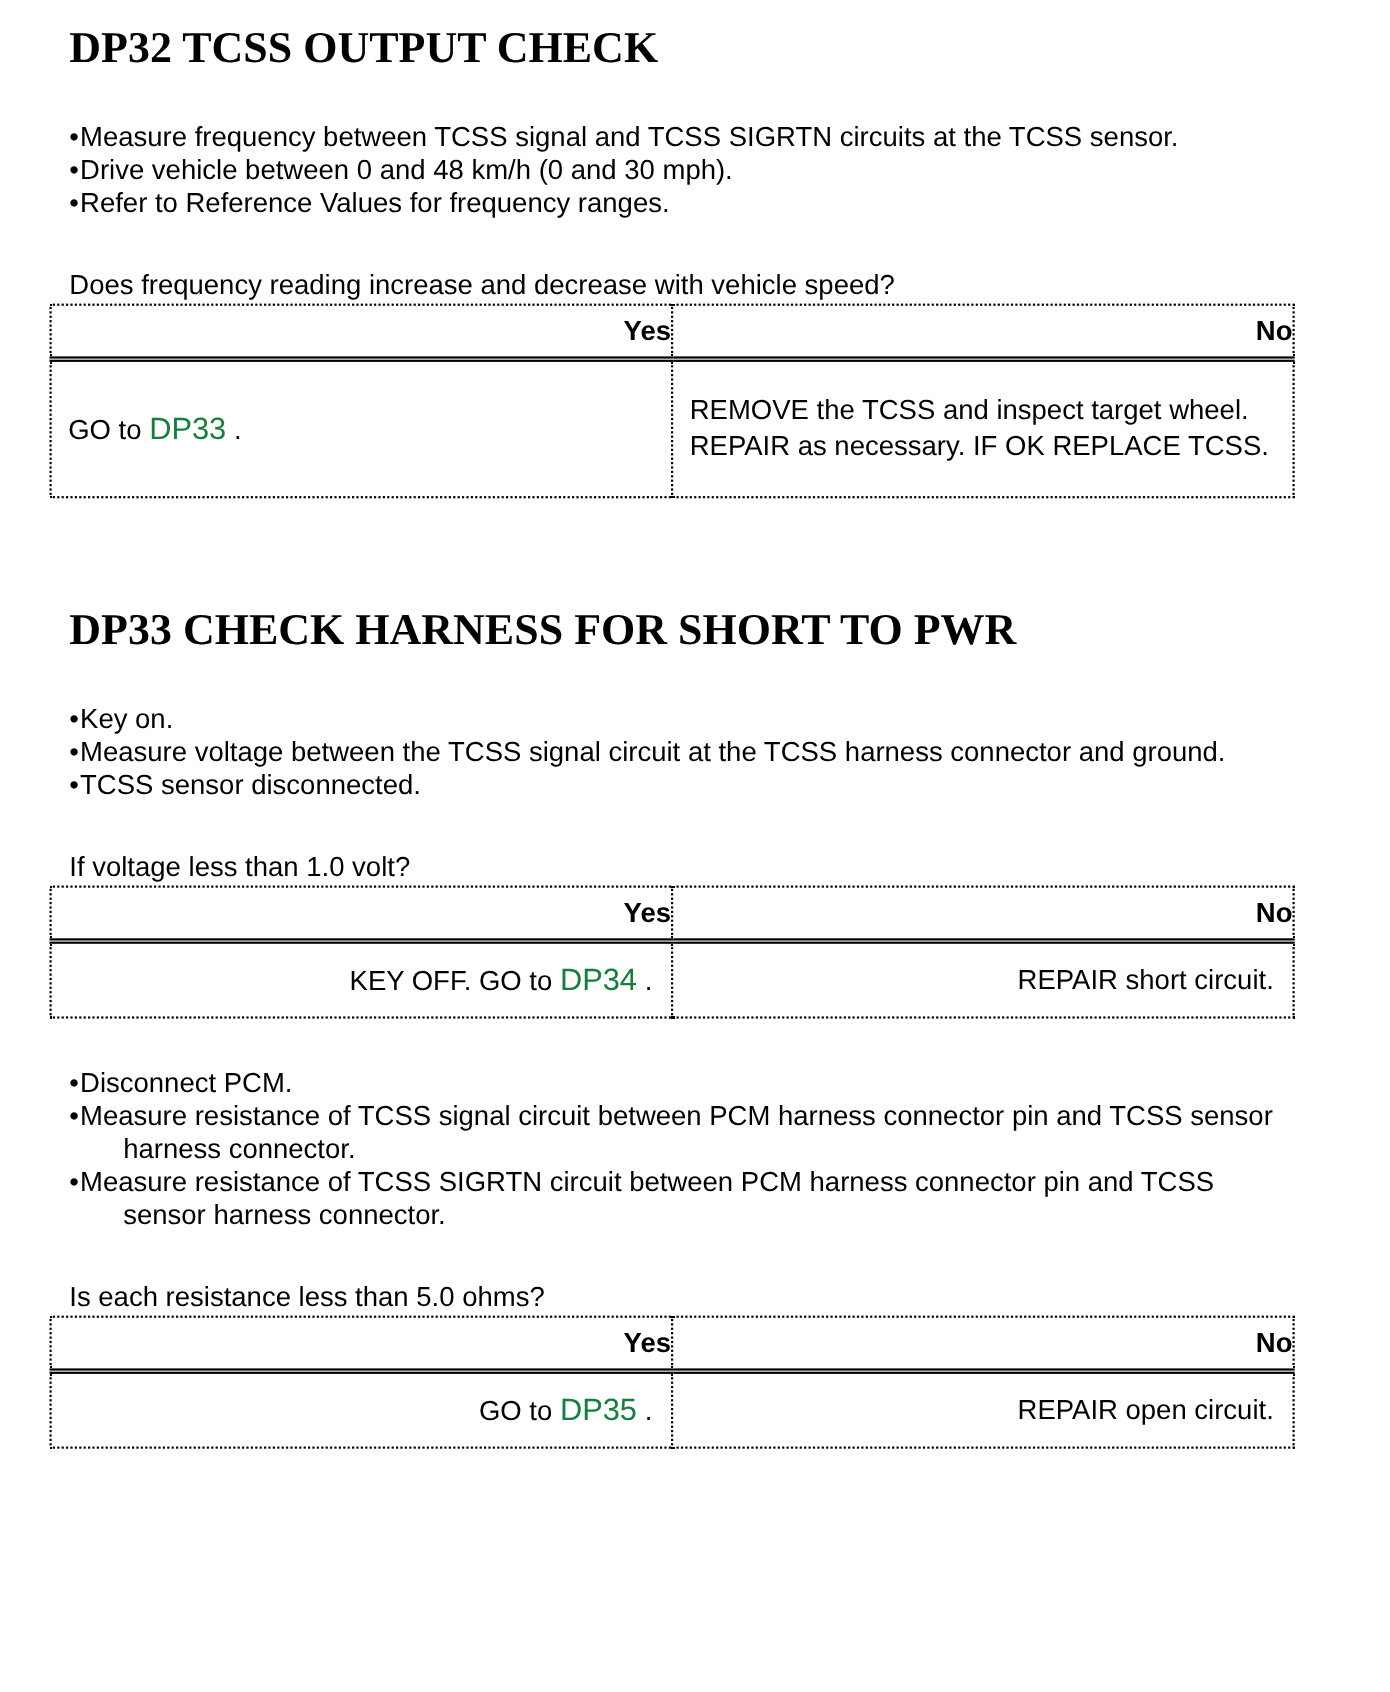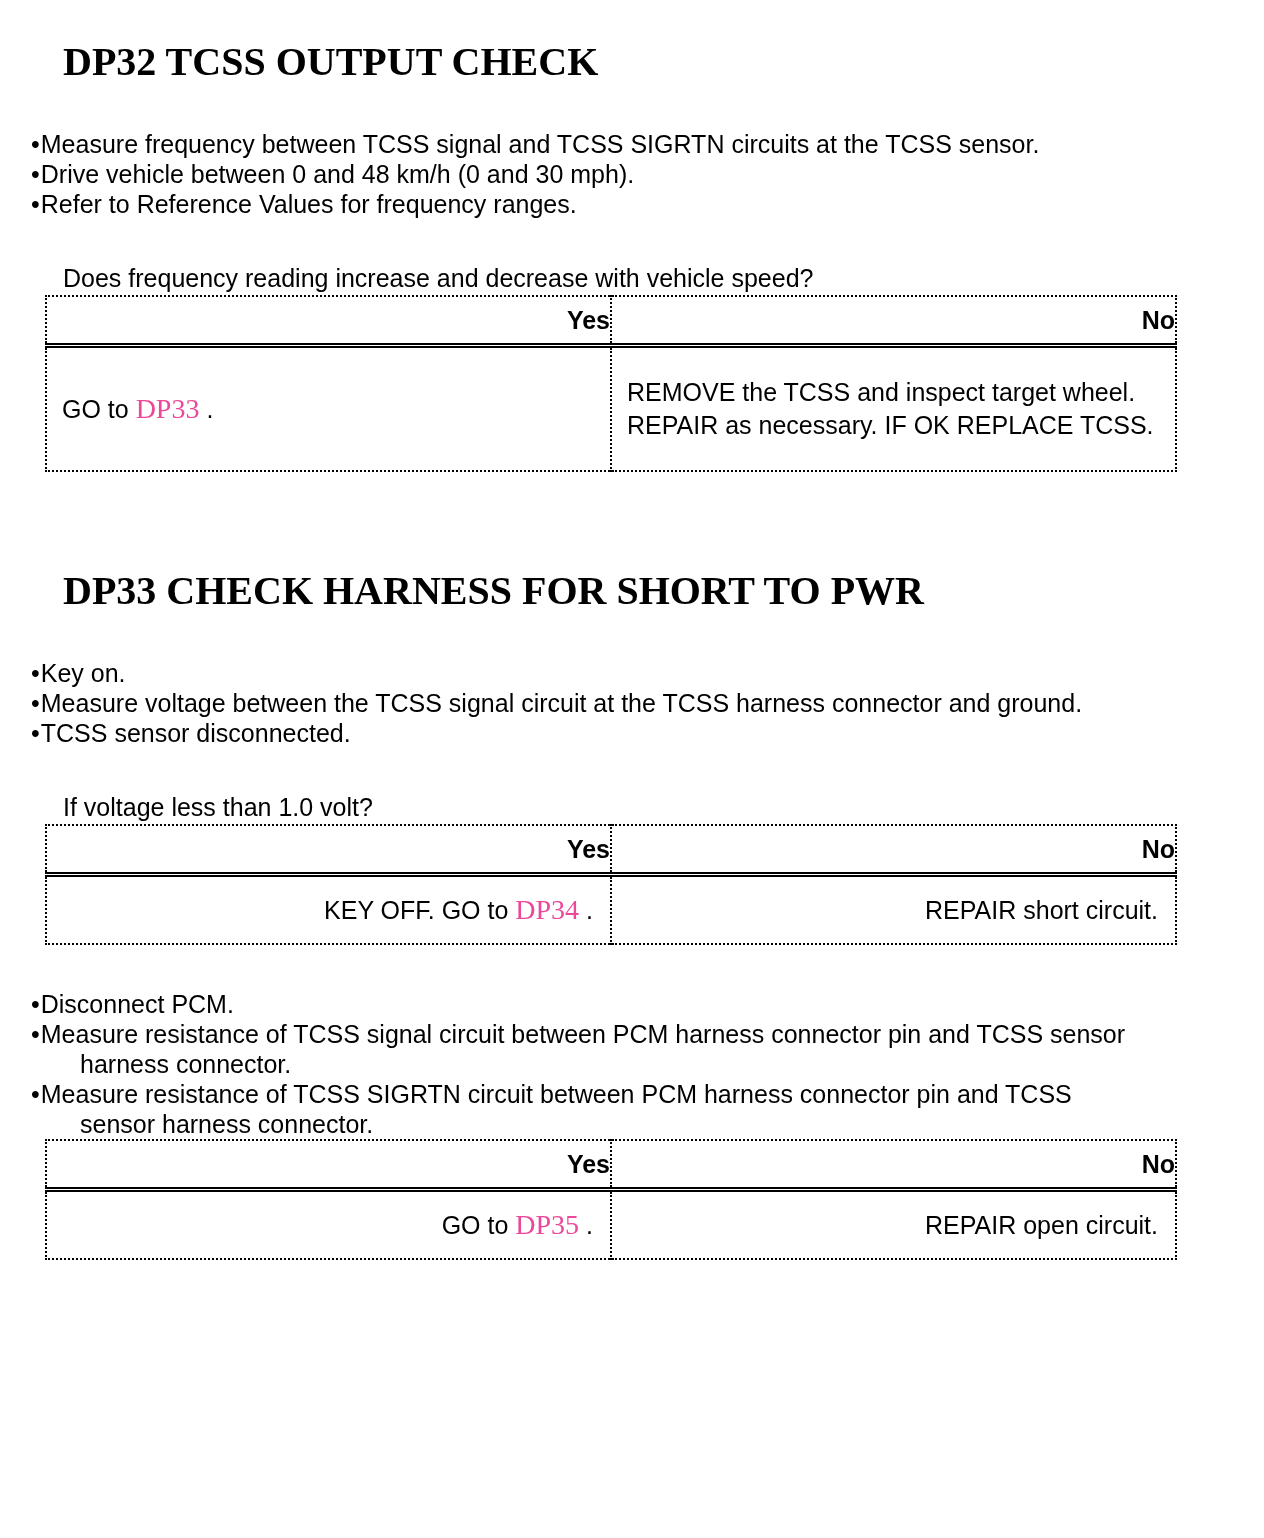--- a/index.html
+++ b/index.html
@@ -14,27 +14,27 @@
   
   .section-title {
     font-family: "Liberation Serif", serif;
     font-weight: bold;
     font-size: 40px;
     line-height: 46px;
     margin: 96px 0 0 63px;
     letter-spacing: 0px;
     white-space: nowrap;
   }
-  .section:first-child .section-title { margin-top: 39px; }
+  .section:first-child .section-title { margin-top: 20px; }
 
   
   ul.bullets {
     list-style: none;
     margin: 44px 0 0 0;
-    padding-left: 80px;
+    padding-left: 112px;
     width: 1053px;
     font-size: 25px;
     line-height: 30px;
   }
   ul.bullets li {
     text-indent: -49px;
   }
   ul.bullets li::before {
     content: "\2022";
     margin-right: 1px;
@@ -75,23 +75,23 @@
     line-height: 33px;
     vertical-align: middle;
     text-align: left;
     padding: 4px 17px 4px 15px;
   }
   table.t1 td { height: 114px; }
   table.t2 td, table.t3 td { height: 58px; text-align: right; }
 
   
   a.ref {
-    font-family: Liberation Serif, serif;
+    font-family: Liberation Sans, sans-serif;
     font-size: 28px;
-    color: #ec4899;
+    color: #15803d;
     text-decoration: none;
     cursor: pointer;
   }
 </style>
 </head>
 <body>
 
 <div class="page">
 
   <div class="section">
@@ -145,20 +145,21 @@
     </tbody>
       </table>
   </div>
 
   <div class="section">
     <ul class="bullets">
       <li>Disconnect PCM.</li>
       <li>Measure resistance of TCSS signal circuit between PCM harness connector pin and TCSS sensor harness connector.</li>
       <li>Measure resistance of TCSS SIGRTN circuit between PCM harness connector pin and TCSS sensor harness connector.</li>
     </ul>
+    <div class="question">Is each resistance less than 5.0 ohms?</div>
     <table class="decision t3">
       <colgroup>
           <col>
           <col>
         </colgroup>
       <tbody>
           <tr>
         <th>Yes</th>
         <th>No</th>
       </tr>

